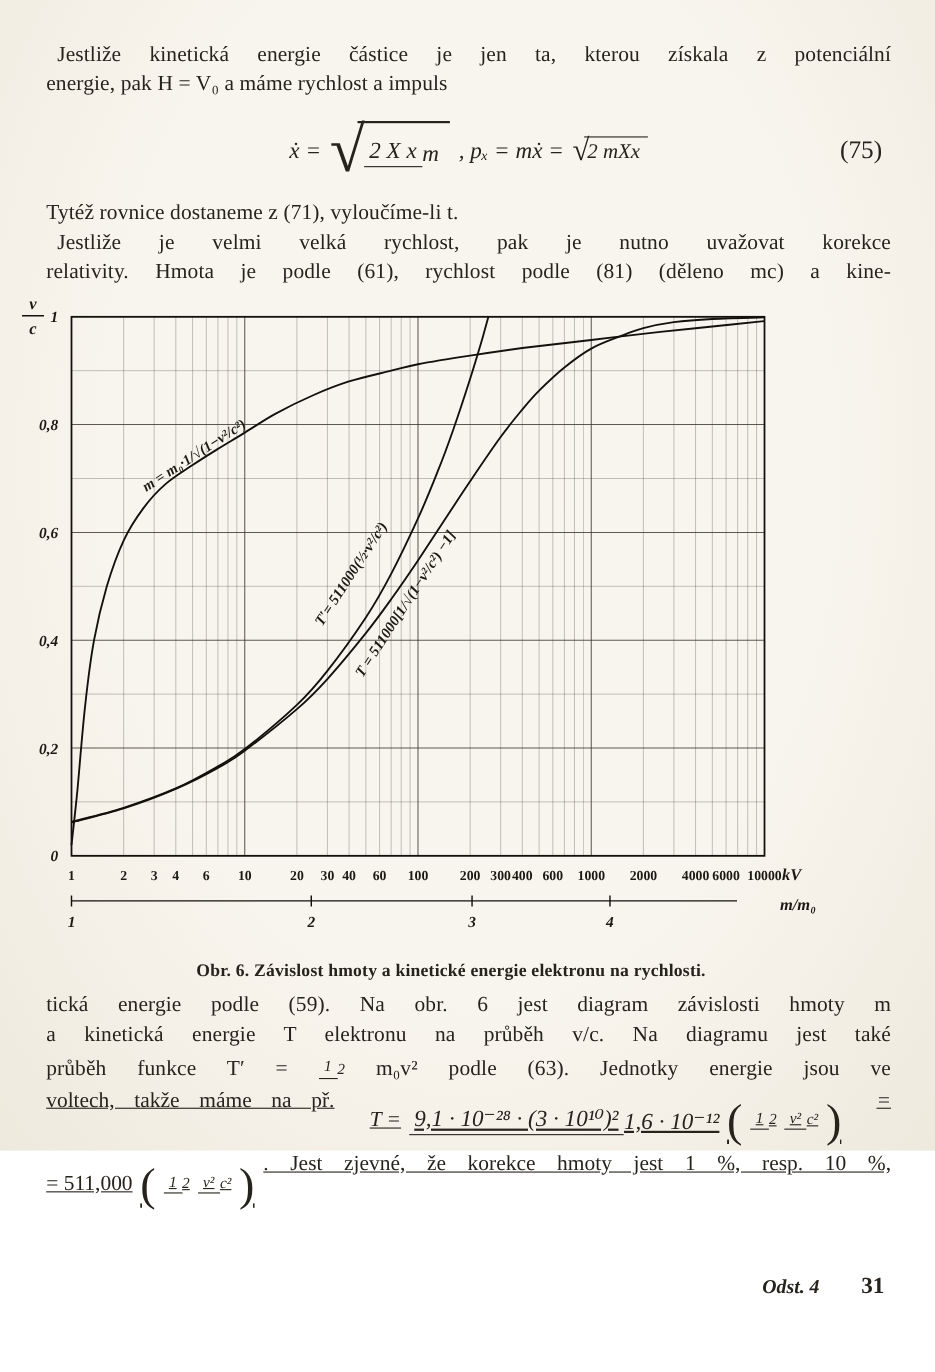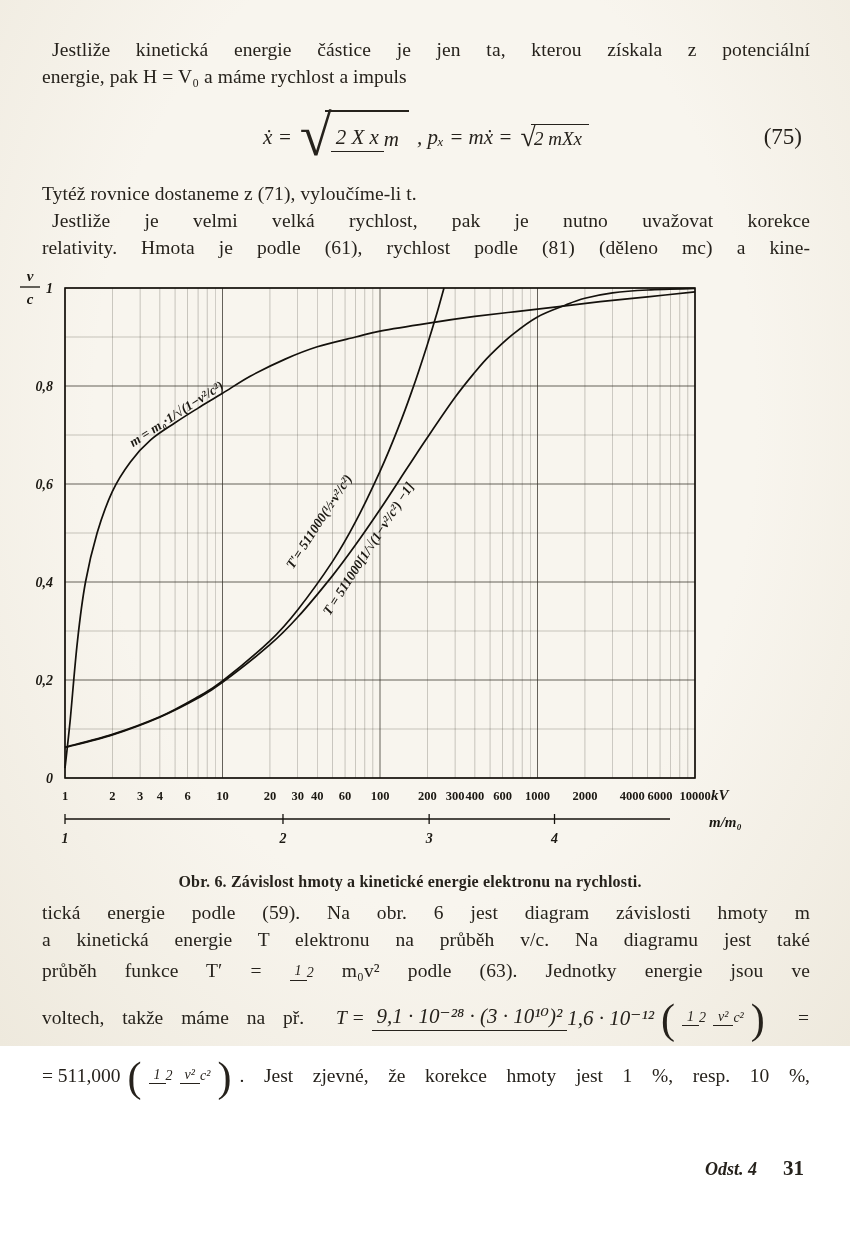--- a/index.html
+++ b/index.html
@@ -48,28 +48,28 @@
   .curve{fill:none;stroke:#14110c;stroke-width:1.7;}
   .gridline{stroke:#37332b;stroke-width:.55;opacity:.48;}
   .gridline.major{stroke-width:.95;opacity:.8;}
   .frame{fill:none;stroke:#14110c;stroke-width:1.6;}
   .sec{stroke:#14110c;stroke-width:1.3;}
   .caption{text-align:center;font-size:16px;font-weight:bold;margin-top:14px;letter-spacing:.2px;}
 
   
   .para-discussion{margin-top:8px;}
   .l3{line-height:36px;}
-  .eqline{display:flex;align-items:center;font-size:19.5px;min-height:58px;}
+  .eqline{display:flex;font-size:19.5px;min-height:58px;text-decoration:underline;}
   .eqline.between{justify-content:space-between;}
   .cluster{display:inline-flex;align-items:center;gap:7px;}
   .wsp{word-spacing:13px;}
   .jtail{flex:1;margin-left:8px;text-align:justify;text-align-last:justify;}
   sup{font-size:11.5px;}
 
-  .footer{position:absolute;right:46px;top:1156px;display:flex;align-items:baseline;gap:26px;}
+  .footer{position:absolute;right:46px;top:1156px;display:flex;align-items:baseline;gap:38px;}
   .fsec{font-style:italic;font-weight:bold;font-size:18px;}
   .fpage{font-weight:bold;font-size:21px;}
 </style>
 </head>
 <body>
 
 <div class="page">
   <div class="content">
 
     <div class="para">

